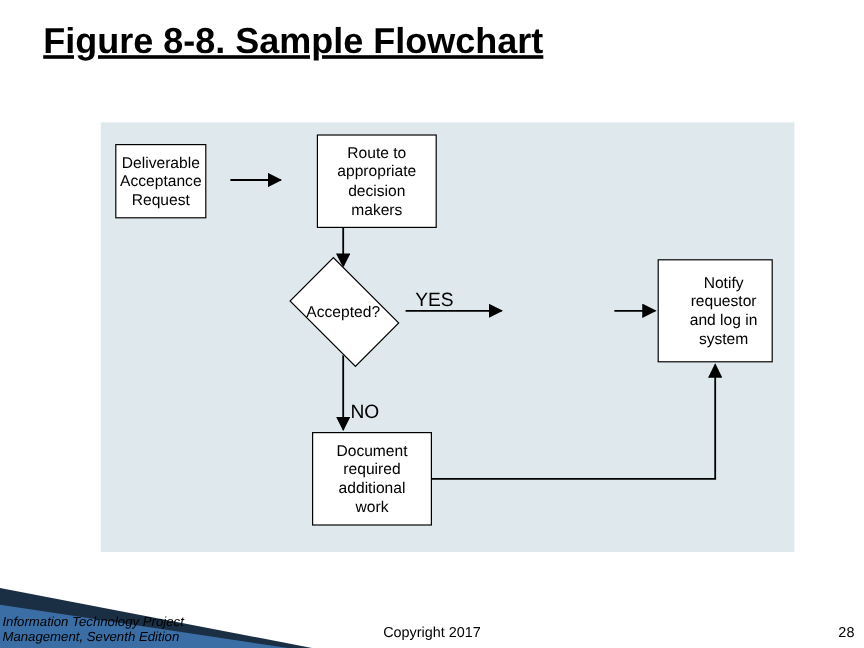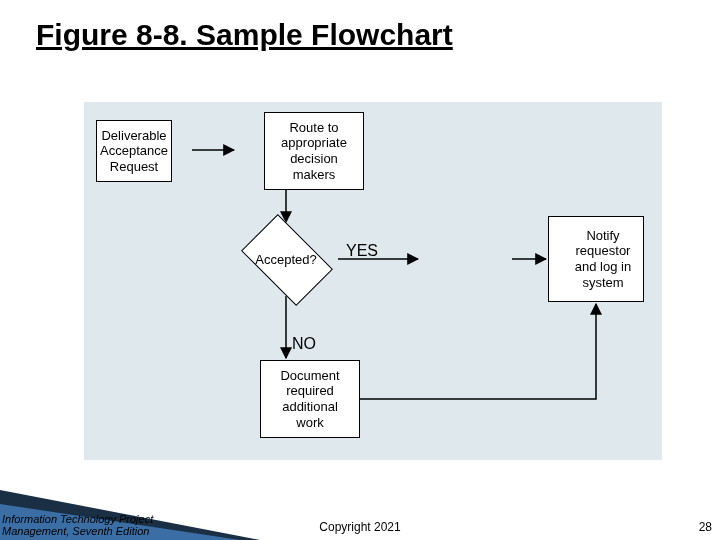--- a/index.html
+++ b/index.html
@@ -176,14 +176,14 @@
   </div>
 
   <div class="lbl" style="top:140px; left:262px;">YES</div>
   <div class="lbl" style="top:214px; left:208px;margin-top:19px;">NO</div>
 </div>
 
 <div class="footer-left">
   <div>Information Technology Project</div>
   <div>Management, Seventh Edition</div>
 </div>
-<div class="footer-center">Copyright 2021</div>
+<div class="footer-center">Copyright 2017</div>
 <div class="footer-right">28</div>
 
 </body></html>

